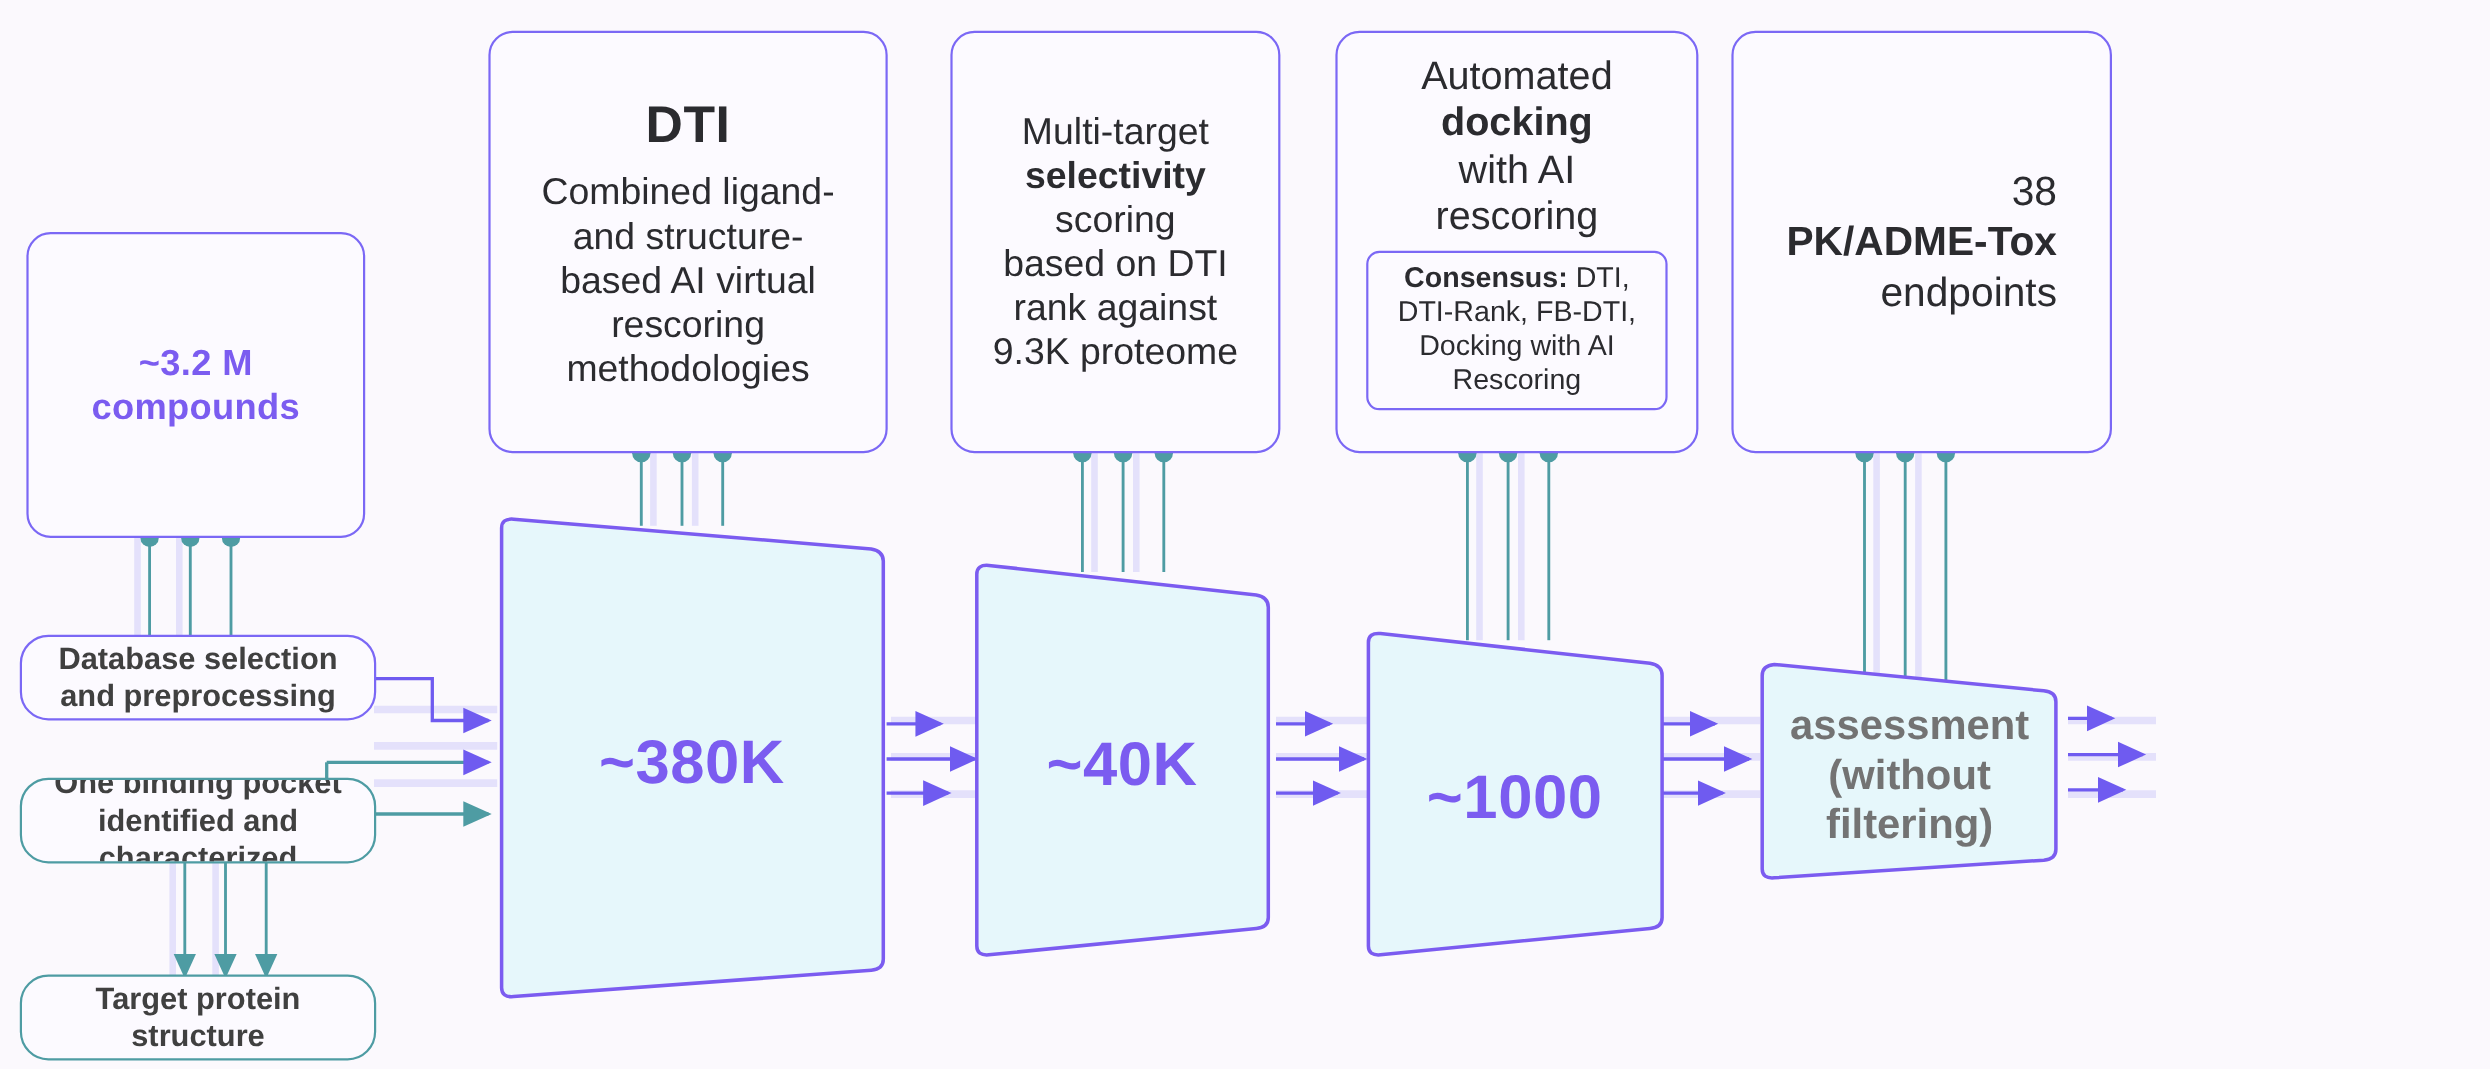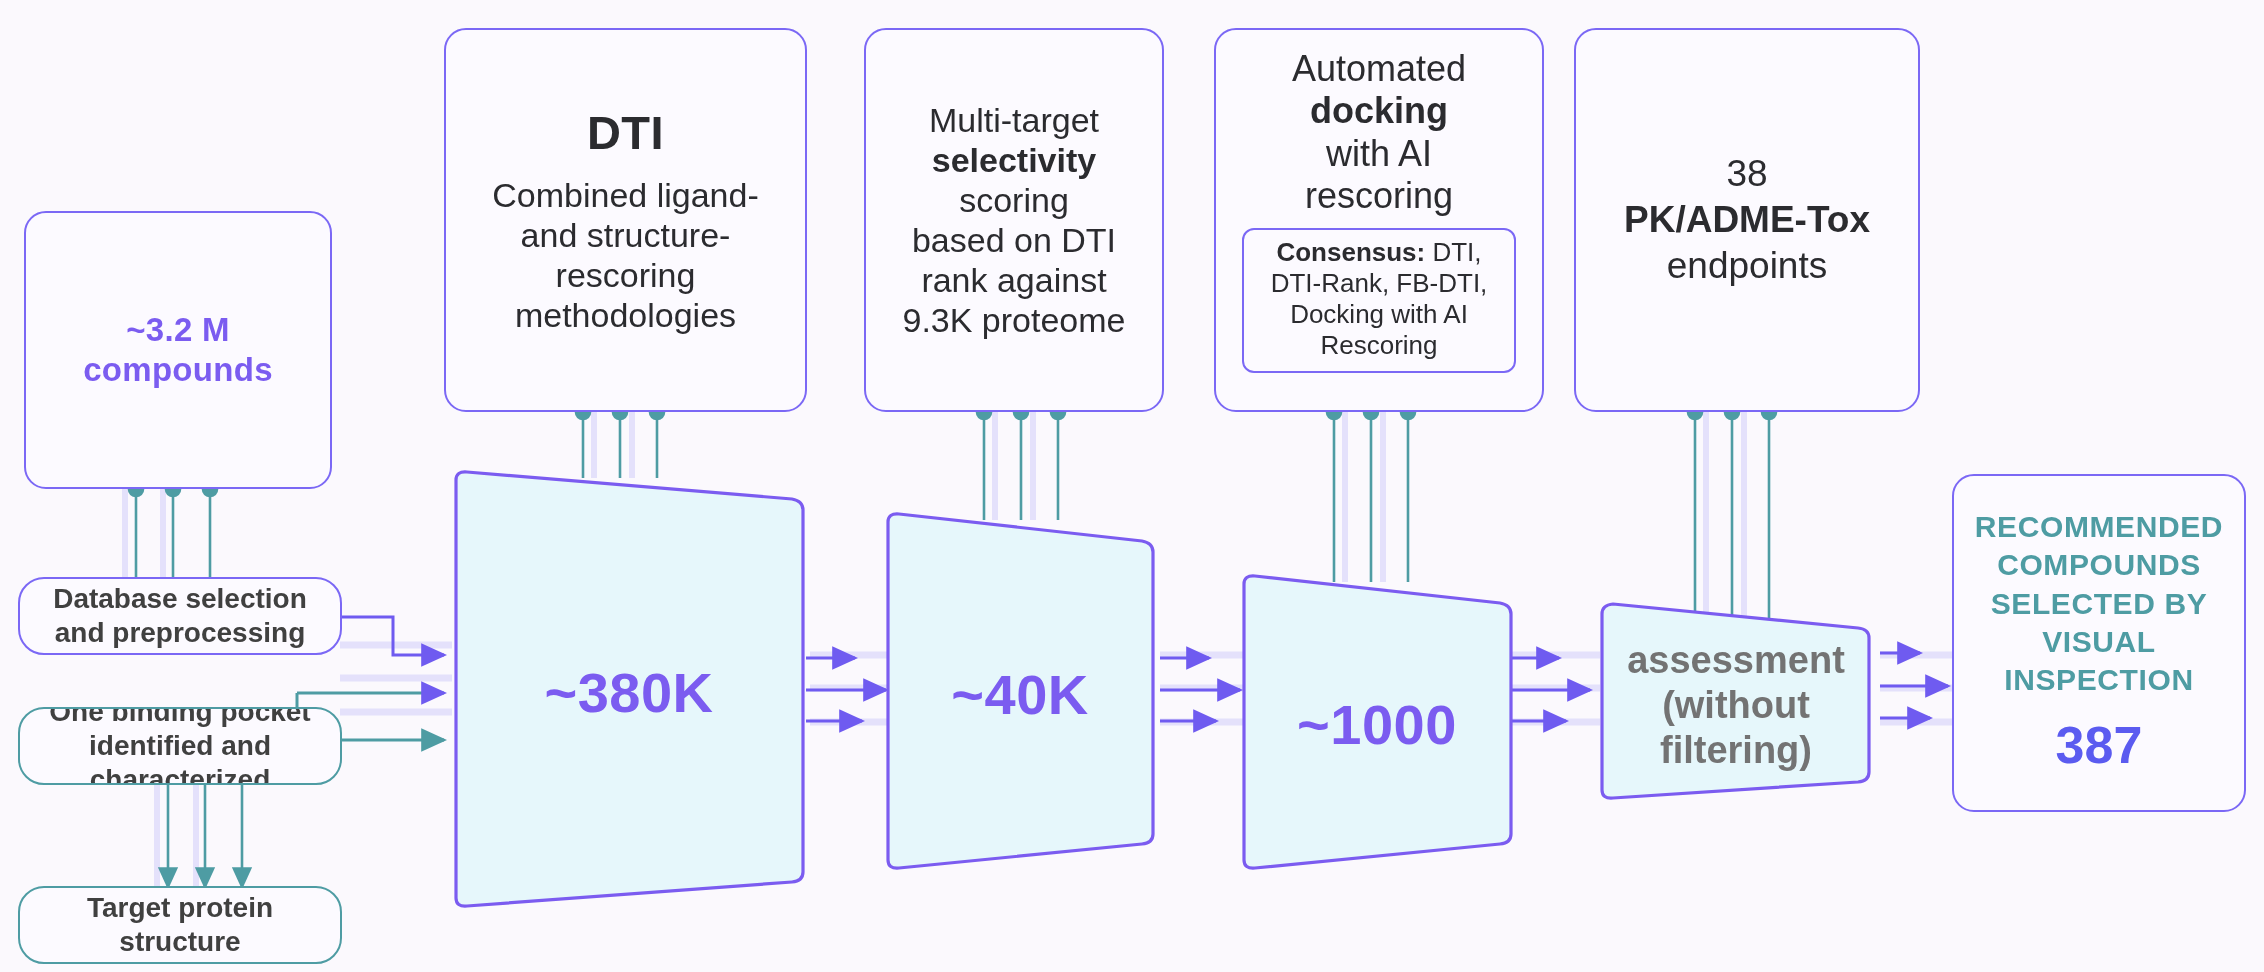--- a/index.html
+++ b/index.html
@@ -253,20 +253,21 @@
   <div class="card compounds-card" style="left:24px; top:211px; width:308px; height:278px;">
     <div>~3.2 M</div>
     <div>compounds</div>
   </div>
 
   <div class="card top-card" style="left:444px; top:28px; width:363px; height:384px;">
     <div class="headline">DTI</div>
     <div class="body">
       <div>Combined ligand-</div>
       <div>and structure-</div>
+      <div>based AI virtual</div>
       <div>rescoring</div>
       <div>methodologies</div>
     </div>
   </div>
 
   <div class="card top-card" style="left:864px; top:28px; width:300px; height:384px;">
     <div class="body">
       <div>Multi-target</div>
       <div style="font-weight:700">selectivity</div>
       <div>scoring</div>
@@ -281,21 +282,21 @@
       <div>Automated</div>
       <div style="font-weight:700">docking</div>
       <div>with AI</div>
       <div>rescoring</div>
     </div>
     <div class="consensus">
       <b>Consensus:</b><span> DTI, DTI-Rank, FB-DTI, Docking with AI Rescoring</span>
     </div>
   </div>
 
-  <div class="card top-card" style="left:1574px; top:28px; width:346px; height:384px;">
+  <div class="card top-card" style="left:1574px; top:28px; width:346px; height:384px;text-align:right;">
     <div class="body" style="font-size:37px; line-height:1.24;">
       <div>38</div>
       <div style="font-weight:700">PK/ADME-Tox</div>
       <div>endpoints</div>
     </div>
   </div>
 
   <div class="card pill" style="left:18px; top:577px; width:324px; height:78px;">
     <div>Database selection</div>
     <div>and preprocessing</div>
@@ -337,22 +338,14 @@
     <svg width="292" height="220" viewBox="0 0 292 220">
       <path d="M12,24 Q12,15 23,14 L268,38 Q279,39 279,48 L279,182 Q279,191 268,192 L23,208 Q12,209 12,200 Z" fill="#e6f7fb" stroke="#7b5cf0" stroke-width="3.2" stroke-linejoin="round"></path>
     </svg>
     <div class="fl small" style="top:48px;">
       <div class="a">assessment</div>
       <div>(without</div>
       <div>filtering)</div>
     </div>
   </div>
 
-  <div class="card final-card" style="left:1952px; top:474px; width:294px; height:338px;">
-    <div class="rec">RECOMMENDED</div>
-    <div class="rec">COMPOUNDS</div>
-    <div class="rec">SELECTED BY</div>
-    <div class="rec">VISUAL</div>
-    <div class="rec">INSPECTION</div>
-    <div class="num">387</div>
-  </div>
 
 </div>
 
 </body></html>

